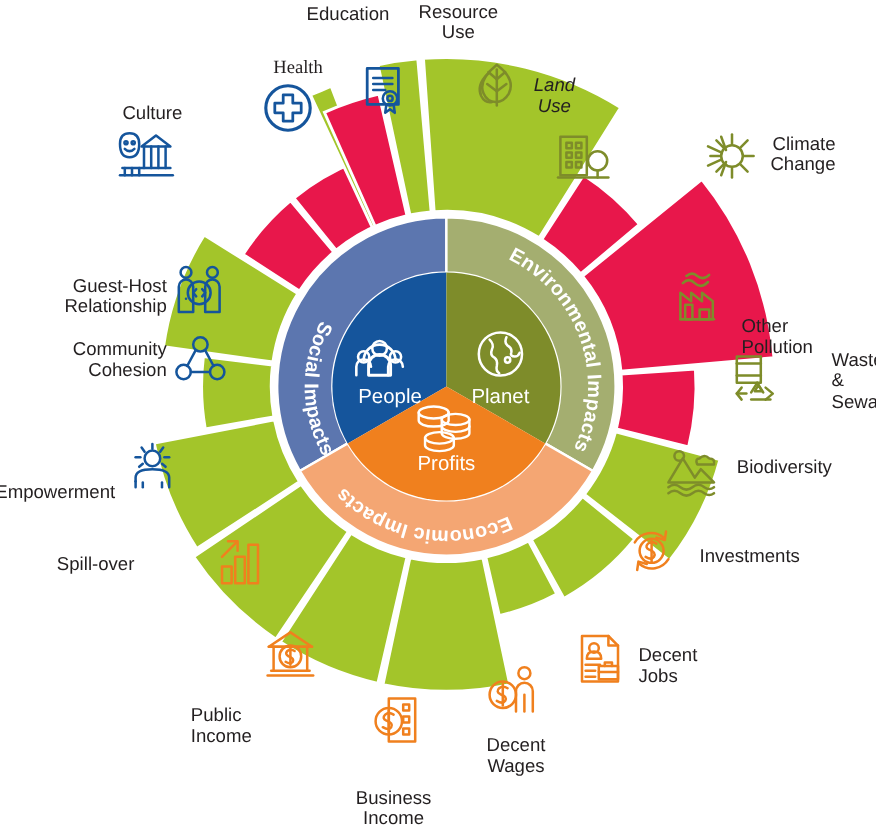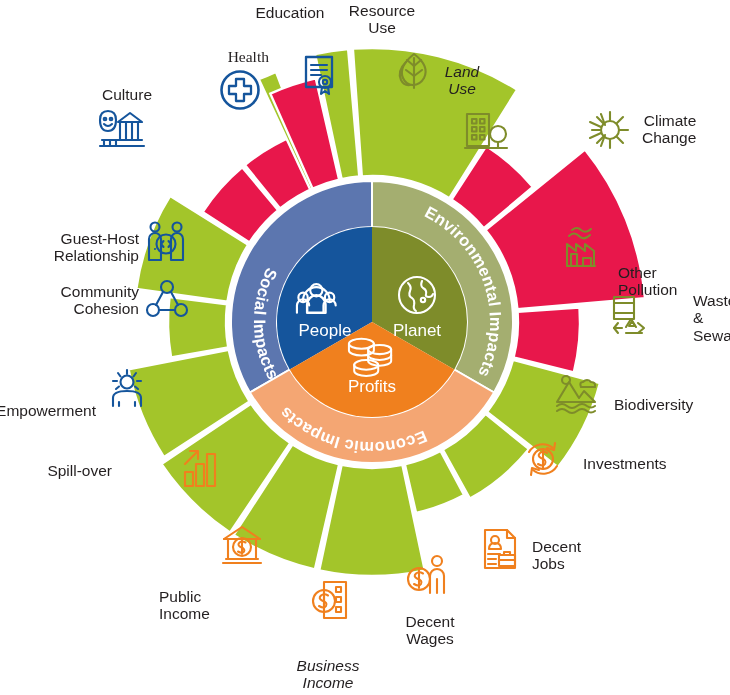--- a/index.html
+++ b/index.html
@@ -322,27 +322,27 @@
       <div class="lbl" style="top: 2px; left: 297px; width: 170px; text-align: center;">Resource
 Use</div>
       <div class="lbl" style="top: 63px; left: 377px; width: 170px; text-align: center; font-style: italic;">Land
 Use</div>
       <div class="lbl" style="top: 112px; left: 642px; text-align: right;">Climate
 Change</div>
       <div class="lbl" style="top: 232px; left: 618px; text-align: left; margin-top: 32px;">Other
 Pollution</div>
       <div class="lbl" style="top: 292px; left: 693px; text-align: left;">Waste
 &amp; Sewage</div>
-      <div class="lbl" style="top: 396px; left: 614px; text-align: right;">Biodiversity</div>
+      <div class="lbl" style="top: 381px; left: 614px; text-align: right;">Biodiversity</div>
       <div class="lbl" style="top: 455px; left: 583px; text-align: center;">Investments</div>
       <div class="lbl" style="top: 538px; left: 532px; text-align: left;">Decent
 Jobs</div>
       <div class="lbl" style="top: 613px; left: 345px; width: 170px; text-align: center;">Decent
 Wages</div>
-      <div class="lbl" style="top: 657px; left: 243px; width: 170px; text-align: center; font-style: italic;">Business
+      <div class="lbl" style="top: 657px; left: 243px; width: 170px; text-align: center;">Business
 Income</div>
       <div class="lbl" style="top: 588px; left: 159px; width: 170px; text-align: left;">Public
 Income</div>
       <div class="lbl" style="top: 462px; left: -58px; width: 170px; text-align: right;">Spill-over</div>
       <div class="lbl" style="top: 402px; left: -74px; width: 170px; text-align: right;">Empowerment</div>
       <div class="lbl" style="top: 283px; left: -31px; width: 170px; text-align: right;">Community
 Cohesion</div>
       <div class="lbl" style="top: 230px; left: -31px; width: 170px; text-align: right;">Guest-Host
 Relationship</div>
       <div class="lbl" style="top: 86px; left: -18px; width: 170px; text-align: right;">Culture</div>

